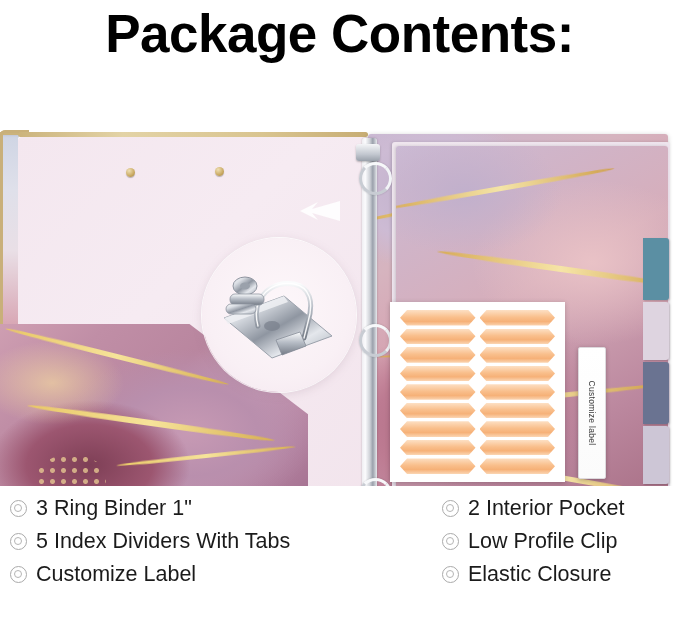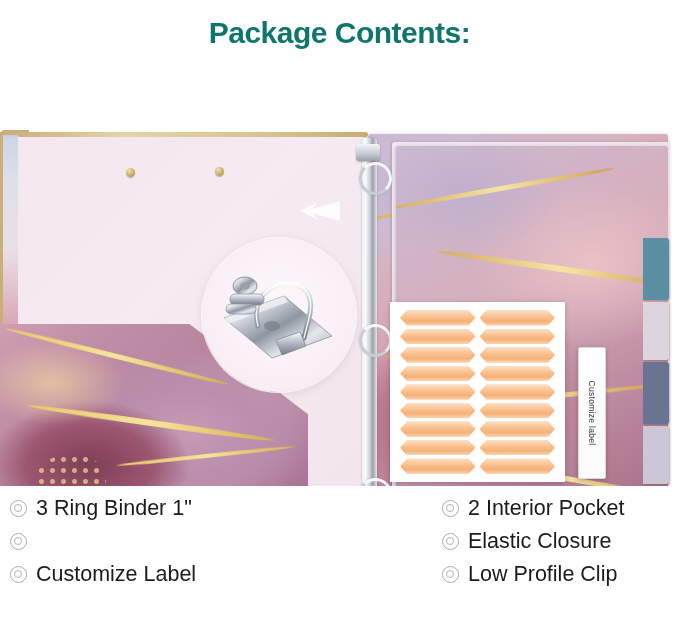--- a/index.html
+++ b/index.html
@@ -11,23 +11,23 @@
     position:relative;
   }
 
   
   .title-bar{
     height:66px;
     display:flex;align-items:center;justify-content:center;
   }
   .title-bar h1{
     margin:8px;
-    font-size:30px;
+    font-size:53px;
     font-weight:bold;
-    color:#0f766e;
+    color:#000000;
     letter-spacing:-0.5px;
     font-family:"Liberation Sans", sans-serif;
   }
 
   
   .photo{
     position:relative;
     width:679px;height:420px;
     overflow:hidden;
     background:#ffffff;
@@ -363,38 +363,39 @@
 <div class="specs">
 
   <div class="col col-left">
     <ul>
       <li>
         <span class="bullet"></span>
         <span>3 Ring Binder 1"</span>
       </li>
       <li>
         <span class="bullet"></span>
+        <span>5 Index Dividers With Tabs</span>
       </li>
       <li>
         <span class="bullet"></span>
         <span>Customize Label</span>
       </li>
     </ul>
   </div>
 
   <div class="col col-right">
     <ul>
       <li>
         <span class="bullet"></span>
         <span>2 Interior Pocket</span>
       </li>
       <li>
         <span class="bullet"></span>
+        <span>Low Profile Clip</span>
+      </li>
+      <li>
+        <span class="bullet"></span>
         <span>Elastic Closure</span>
       </li>
-      <li>
-        <span class="bullet"></span>
-        <span>Low Profile Clip</span>
-      </li>
     </ul>
   </div>
 
 </div>
 
 </body></html>

